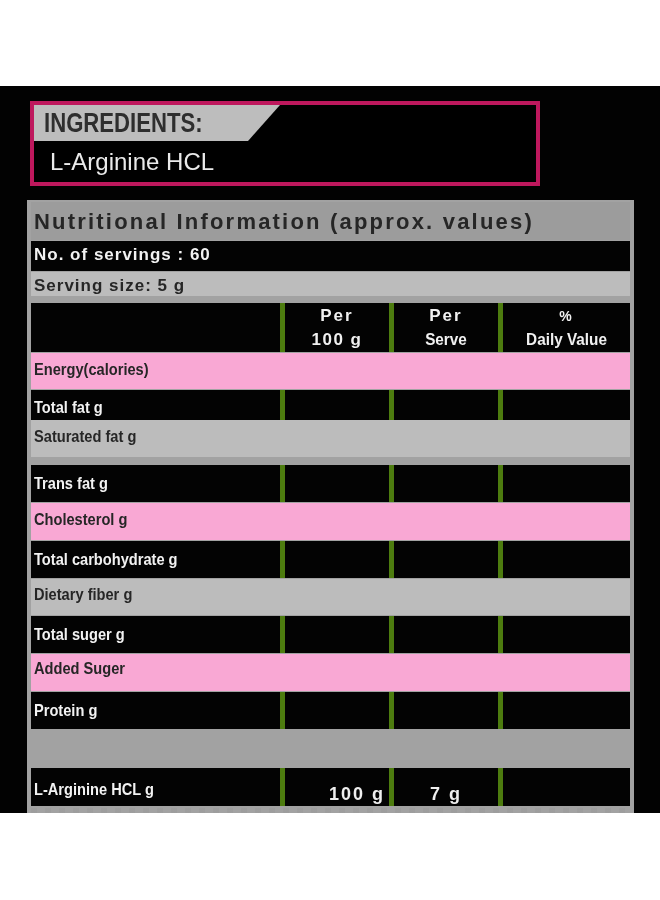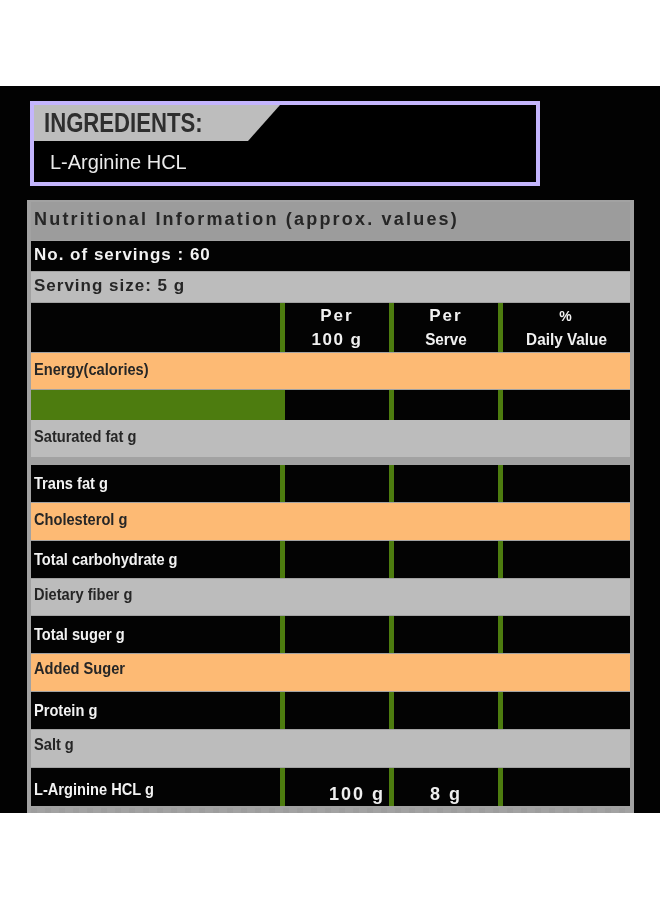--- a/index.html
+++ b/index.html
@@ -24,21 +24,21 @@
       overflow: hidden;
     }
     
     .ingredients-box {
       position: absolute;
       left: 30px;
       top: 101px;
       width: 510px;
       height: 85px;
       box-sizing: border-box;
-      border: 4px solid #c4b5fd;
+      border: 4px solid #be185d;
       background: #000;
     }
     .ingredients-tab {
       position: absolute;
       left: 0;
       top: 0;
       width: 246px;
       height: 36px;
       background: #bdbdbd;
       clip-path: polygon(0 0, 100% 0, 87% 100%, 0 100%);
@@ -53,21 +53,21 @@
       color: #2e2e2e;
       letter-spacing: 0px;
       transform: scaleX(0.82);
       transform-origin: left center;
       line-height: 32px;
     }
     .ingredients-value {
       position: absolute;
       left: 16px;
       top: 44px;
-      font-size: 20px;
+      font-size: 24px;
       color: #eaeaea;
       line-height: 26px;
     }
 
     
     .nutri-table {
       position: absolute;
       left: 27px;
       top: 200px;
       width: 607px;
@@ -75,39 +75,39 @@
       background: #a2a2a2;
     }
     .row {
       position: absolute;
       left: 4px;
       width: 599px;
       box-sizing: border-box;
       overflow: hidden;
     }
     .row.gray-mid { background: #9c9c9c; }
-    .row.gray-dark { background: #fdba74; }
+    .row.gray-dark { background: #f9a8d4; }
     .row.gray-light { background: #bcbcbc; }
     .row.black { background: #030303; }
     .row-text {
       position: absolute;
       left: 3px;
       font-weight: bold;
       font-size: 17px;
       white-space: nowrap;
       transform: scaleX(0.86);
       transform-origin: left center;
     }
     .row.gray-mid .row-text,
     .row.gray-dark .row-text,
     .row.gray-light .row-text { color: #262626; }
     .row.black .row-text { color: #f2f2f2; }
 
     .title-text {
-      font-size: 18px;
+      font-size: 22px;
       letter-spacing: 2.2px;
       transform: none;
       color: #262626;
     }
     .servings-text {
       letter-spacing: 1px;
       transform: none;
       font-size: 17px;
     }
     .serving-size-text {
@@ -201,21 +201,21 @@
 <div class="nutri-table">
 
   <div class="row gray-mid" style="top:2px;height:38px;">
     <span class="row-text title-text" style="top:7px;">Nutritional Information (approx. values)</span>
   </div>
 
   <div class="row black" style="top:41px;height:30px;padding-left:16px;">
     <span class="row-text servings-text" style="top:4px;">No. of servings : 60</span>
   </div>
 
-  <div class="row gray-light" style="top:72px;height:30px;">
+  <div class="row gray-light" style="top:72px;height:24px;">
     <span class="row-text serving-size-text" style="top:4px;">Serving size: 5 g</span>
   </div>
 
   <div class="grid-row" style="top:103px;height:49px;">
     <div class="cell c1"></div>
     <div class="cell c2">
       <span class="hdr-text hdr-line1">Per</span>
       <span class="hdr-text hdr-line2">100 g</span>
     </div>
     <div class="cell c3 hdr-c3">
@@ -226,20 +226,23 @@
       <span class="hdr-text hdr-line1">%</span>
       <span class="hdr-text hdr-line2">Daily Value</span>
     </div>
   </div>
 
   <div class="row gray-dark" style="top:153px;height:36px;">
     <span class="row-text" style="top:7px;">Energy(calories)</span>
   </div>
 
   <div class="grid-row" style="top:190px;height:36px;">
+    <div class="cell c1">
+        <span class="cell-label">Total fat g</span>
+      </div>
     <div class="cell c2">
         <span class="val-text val-right"></span>
       </div>
     <div class="cell c3">
         <span class="val-text val-center"></span>
       </div>
     <div class="cell c4">
         <span class="val-text val-center"></span>
       </div>
   </div>
@@ -313,33 +316,30 @@
         <span class="val-text val-right"></span>
       </div>
     <div class="cell c3">
         <span class="val-text val-center"></span>
       </div>
     <div class="cell c4">
         <span class="val-text val-center"></span>
       </div>
   </div>
 
-  <div class="row gray-light" style="top:530px;height:37px;">
-    <span class="row-text" style="top:5px;">Salt g</span>
-  </div>
 
   <div class="grid-row" style="top:568px;height:38px;">
     <div class="cell c1">
         <span class="cell-label" style="margin-top:-8px;">L-Arginine HCL g</span>
       </div>
     <div class="cell c2">
         <span class="val-text val-right">100 g</span>
       </div>
     <div class="cell c3">
-        <span class="val-text val-center">8 g</span>
+        <span class="val-text val-center">7 g</span>
       </div>
     <div class="cell c4">
         <span class="val-text val-center"></span>
       </div>
   </div>
 </div>
 
 <div class="cutoff-line"></div>
 
 <div style="position:absolute;left:0;top:813px;width:660px;height:87px;background:#fff;"></div>

